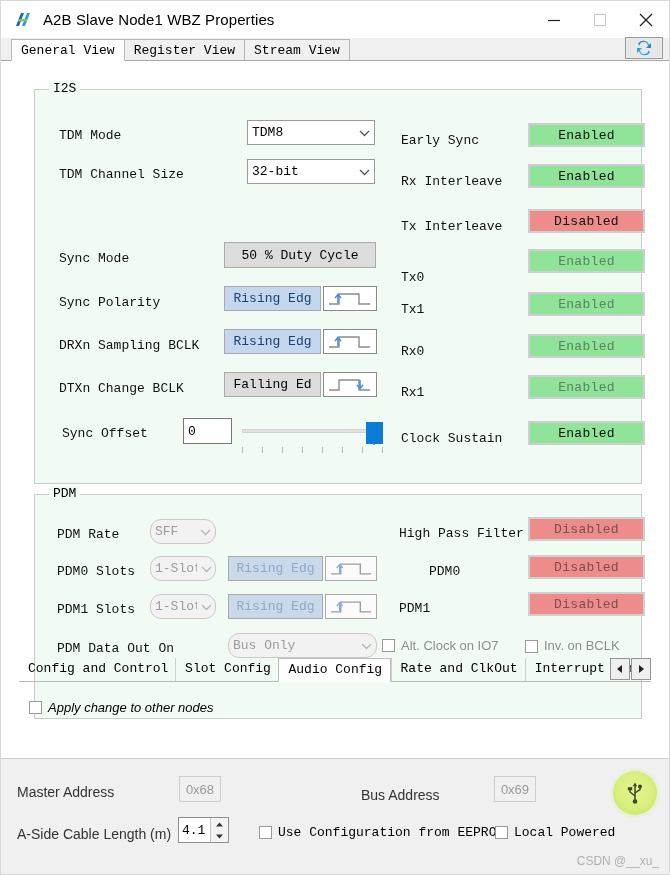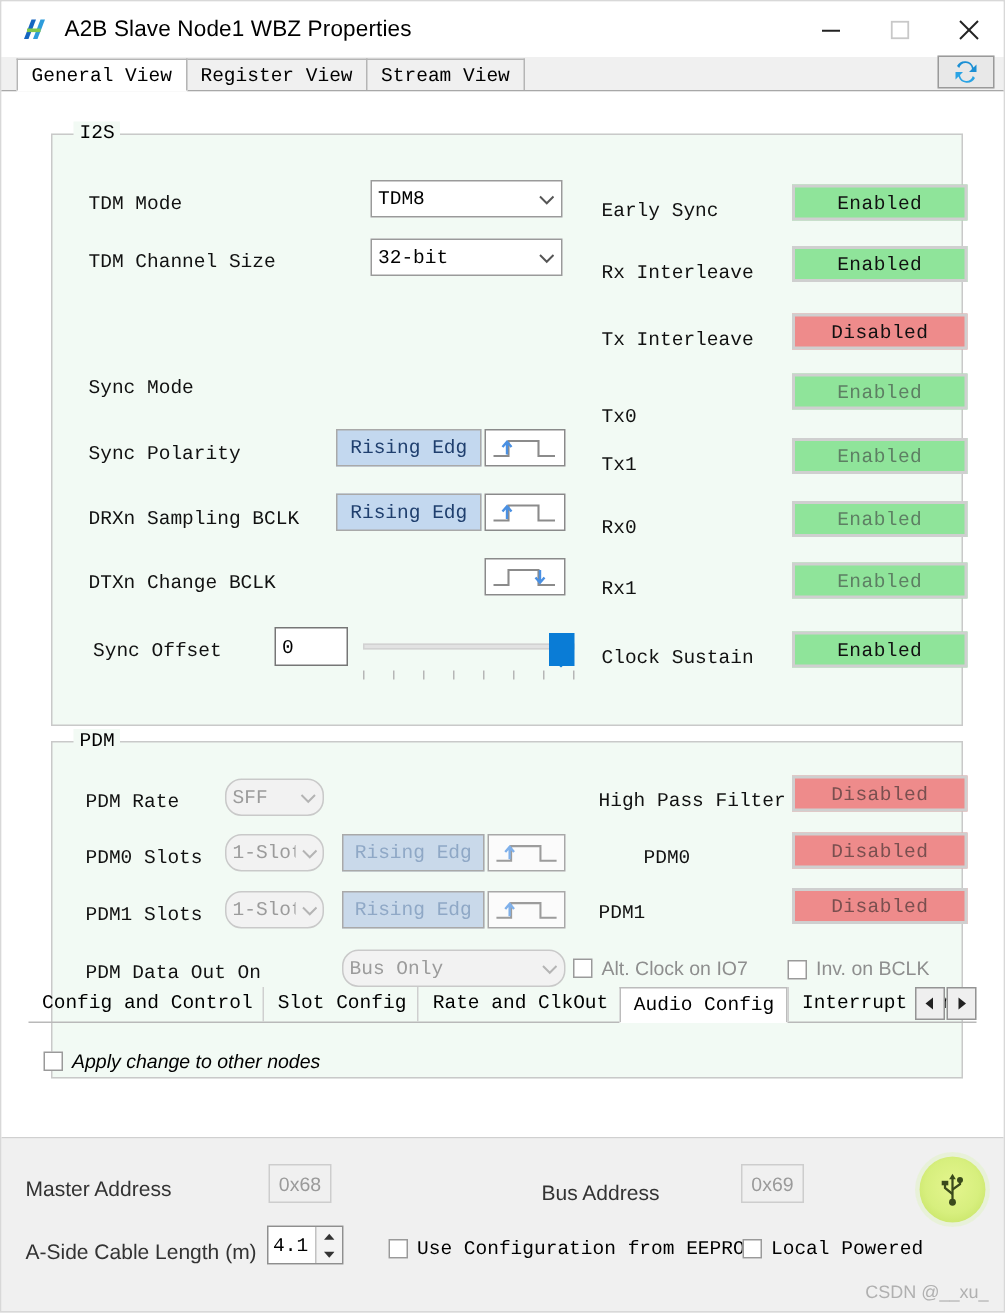--- a/index.html
+++ b/index.html
@@ -237,40 +237,42 @@
         <div class="combo" style="left:212px;top:69px;width:128px;height:25px;">
           <div class="cv">32-bit</div>
           <div class="chev">
             <svg width="11" height="8">
                 <polyline points="1,2 5.5,6.5 10,2" fill="none" stroke="#555" stroke-width="1.3"></polyline>
               </svg>
           </div>
         </div>
 
         <div class="lbl" style="left:24px;top:161px;">Sync Mode</div>
+        <div class="pbtn gray" style="left:189px;top:152px;width:152px;height:26px;">50 % Duty Cycle</div>
 
         <div class="lbl" style="left:24px;top:205px;">Sync Polarity</div>
         <div class="pbtn blue" style="left:189px;top:196px;width:97px;height:25px;">Rising Edg</div>
         <div class="edgebtn" style="left:288px;top:196px;width:54px;height:25px;">
           <svg width="46" height="17" viewBox="0 0 46 17">
             <path d="M2 14 L12 14 L12 4 L32 4 L32 14 L43 14" fill="none" stroke="#8b8b8b" stroke-width="1.4"></path>
             <path d="M11 13 L11 5 M8 8 L11 4.5 L14 8" fill="none" stroke="#4a90e2" stroke-width="1.6"></path>
           </svg>
         </div>
 
         <div class="lbl" style="left:24px;top:248px;">DRXn Sampling BCLK</div>
         <div class="pbtn blue" style="left:189px;top:239px;width:97px;height:25px;">Rising Edg</div>
         <div class="edgebtn" style="left:288px;top:239px;width:54px;height:25px;">
           <svg width="46" height="17" viewBox="0 0 46 17">
             <path d="M2 14 L12 14 L12 4 L32 4 L32 14 L43 14" fill="none" stroke="#8b8b8b" stroke-width="1.4"></path>
             <path d="M11 13 L11 5 M8 8 L11 4.5 L14 8" fill="none" stroke="#4a90e2" stroke-width="1.6"></path>
           </svg>
         </div>
 
         <div class="lbl" style="left:24px;top:291px;">DTXn Change BCLK</div>
+        <div class="pbtn gray" style="left:189px;top:282px;width:97px;height:25px;">Falling Ed</div>
         <div class="edgebtn" style="left:288px;top:282px;width:54px;height:25px;">
           <svg width="46" height="17" viewBox="0 0 46 17">
             <path d="M2 14 L12 14 L12 4 L32 4 L32 14 L43 14" fill="none" stroke="#8b8b8b" stroke-width="1.4"></path>
             <path d="M33 4 L33 12 M30 9 L33 12.5 L36 9" fill="none" stroke="#4a90e2" stroke-width="1.6"></path>
           </svg>
         </div>
 
         <div class="lbl" style="left:27px;top:336px;">Sync Offset</div>
         <div class="numbox" style="left:148px;top:328px;width:49px;height:26px;">
           <span>0</span>
@@ -387,22 +389,22 @@
         <div class="badge dis muted" style="left:493px;top:60px;width:117px;height:24px;">Disabled</div>
 
         <div class="lbl" style="left:364px;top:106px;">PDM1</div>
         <div class="badge dis muted" style="left:493px;top:97px;width:117px;height:24px;">Disabled</div>
       </div>
 
       <div class="btabs">
         <div class="btabrow">
           <div class="btab">Config and Control</div>
           <div class="btab">Slot Config</div>
+          <div class="btab active">Audio Config</div>
           <div class="btab">Rate and ClkOut</div>
-          <div class="btab active">Audio Config</div>
           <div class="btab btab-spill">Interrupt Conf</div>
         </div>
         <div class="scrollarrows">
           <div class="sa">
             <svg width="8" height="10">
                 <polygon points="6,1 6,9 1,5" fill="#222"></polygon>
               </svg>
           </div>
           <div class="sa">
             <svg width="8" height="10">

